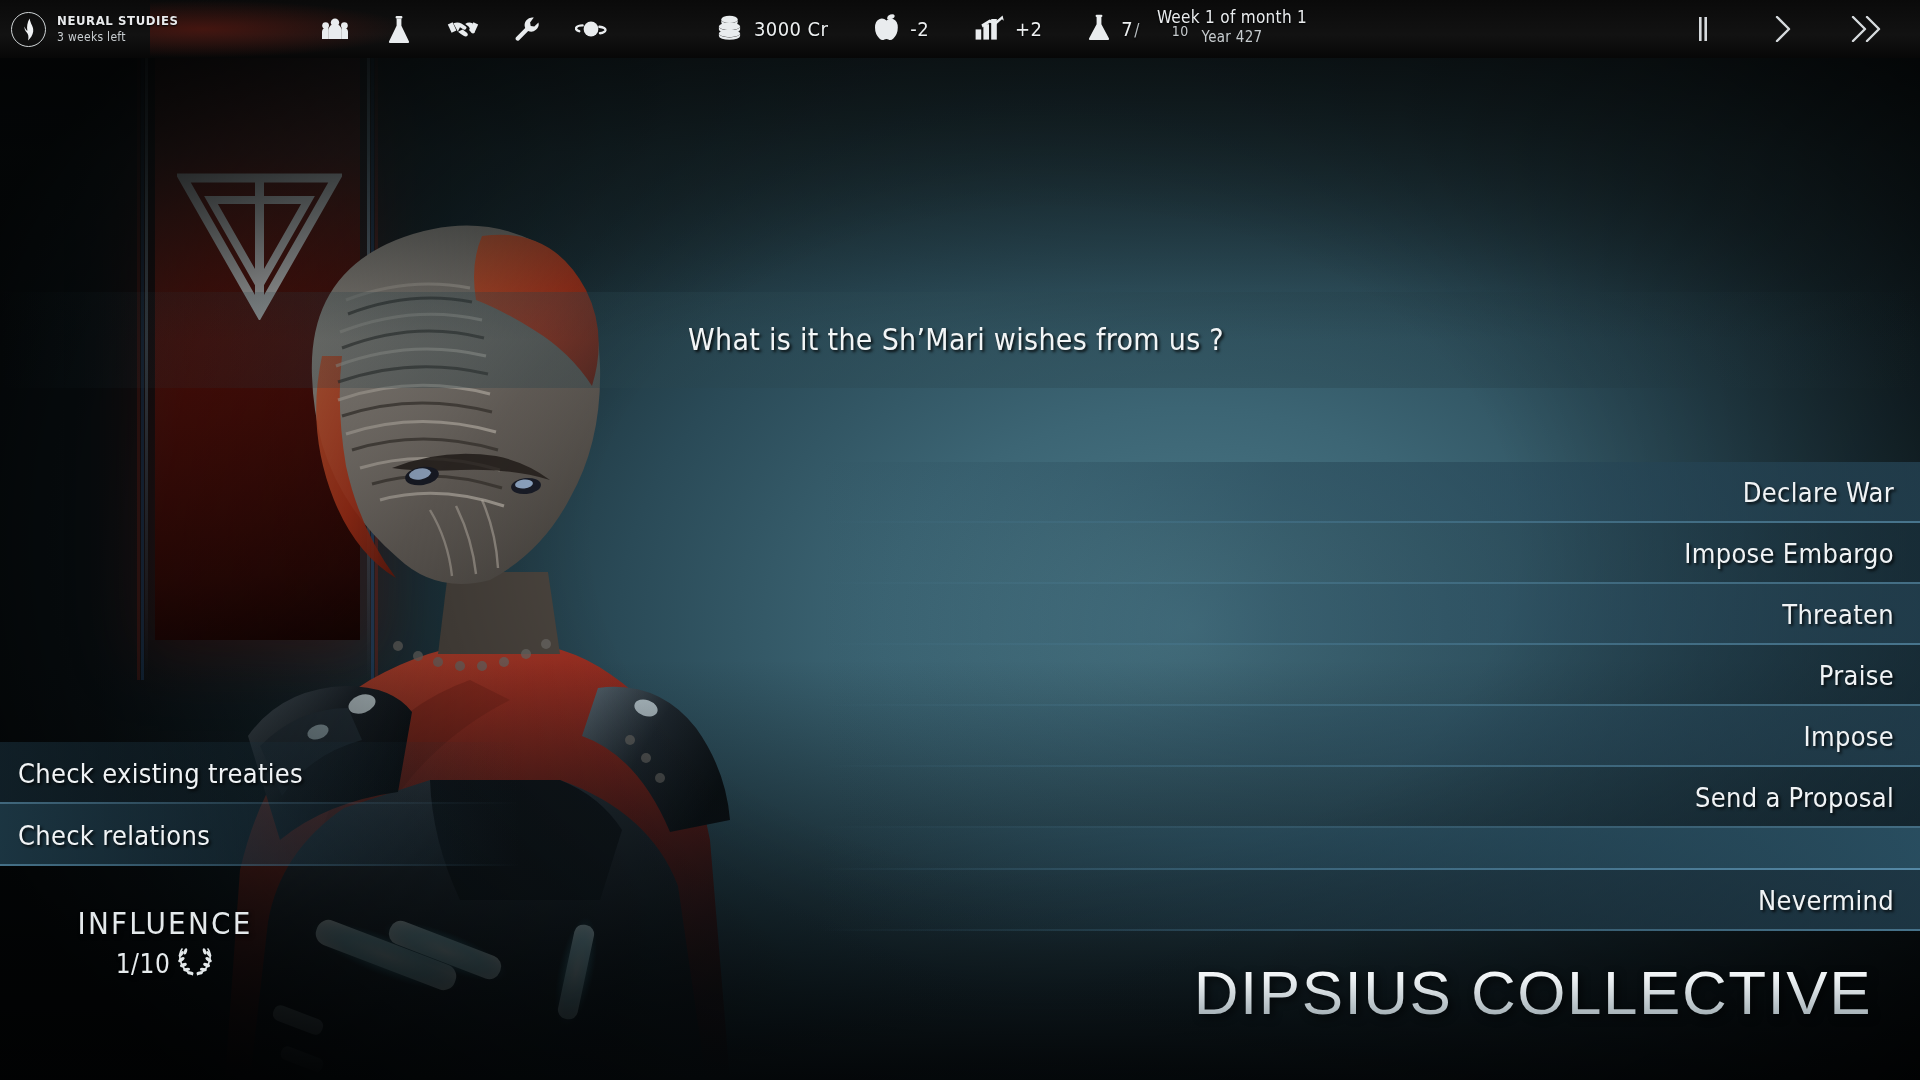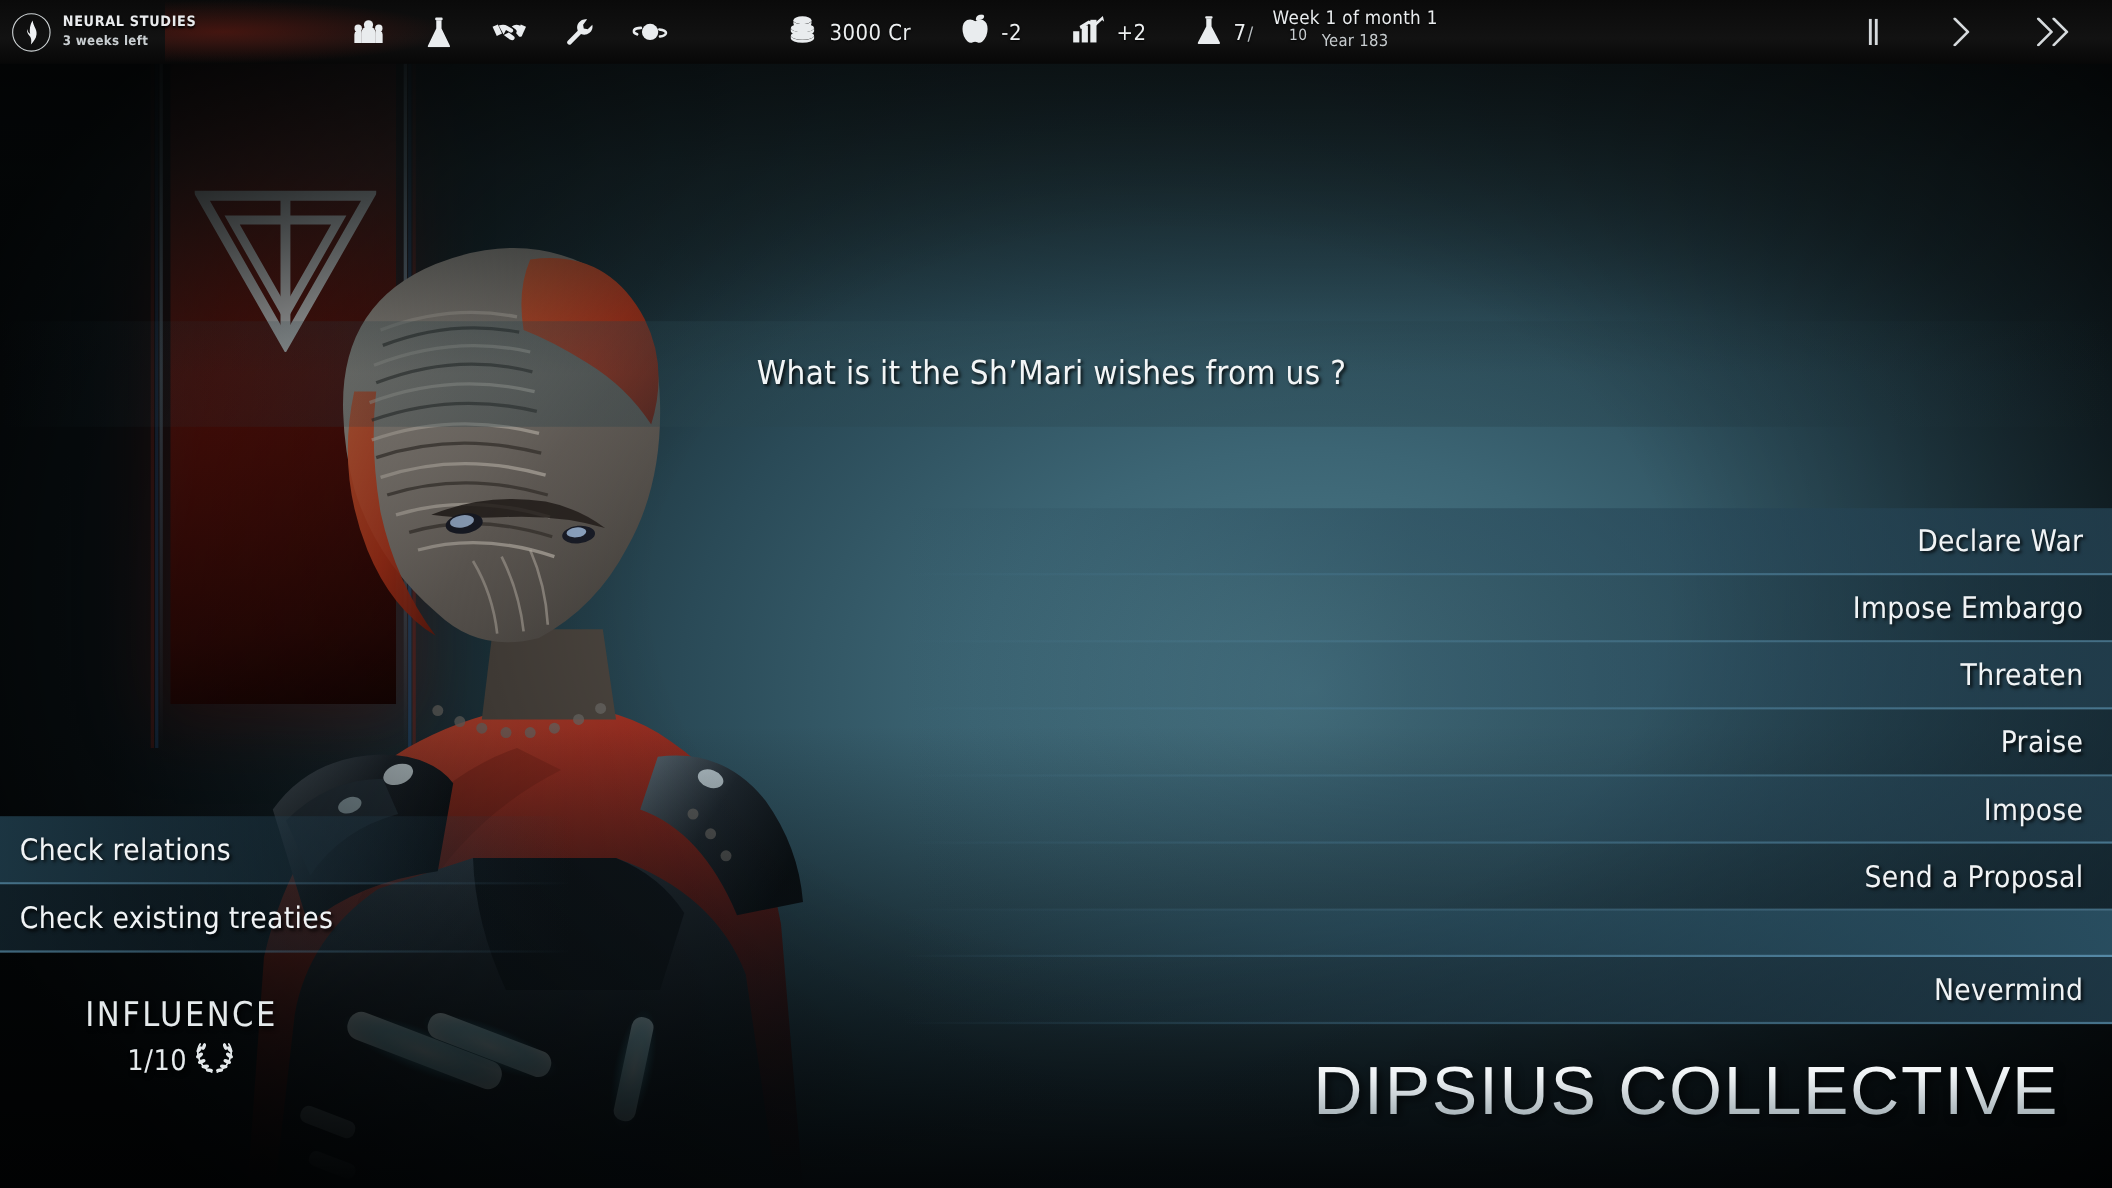--- a/index.html
+++ b/index.html
@@ -70,21 +70,21 @@
     border:1.5px solid #cfd4d6; display:flex; align-items:center; justify-content:center;
   }
   .research-texts { line-height:1.25; }
   .research-title {
     font-family:"DejaVu Sans Condensed","Liberation Sans Narrow","Liberation Sans",sans-serif;
     font-size:13px; font-weight:700; letter-spacing:.6px; color:#e8eaec;
     text-shadow:0 1px 2px #000;
   }
   .research-sub {
     font-family:"DejaVu Sans Condensed","Liberation Sans Narrow","Liberation Sans",sans-serif;
-    font-size:12px; color:#c9ced1; letter-spacing:.3px;font-weight:bold;
+    font-size:12px; color:#c9ced1; letter-spacing:.3px;
   }
 
   .nav-icons { display:flex; align-items:center; gap:30px; margin-left:118px; position:relative; z-index:2;}
   .nav-icons .ic { width:34px; height:34px; display:flex; align-items:center; justify-content:center; cursor:pointer; }
 
   .res-group { display:flex; align-items:center; margin-left:108px; gap:0; position:relative; z-index:2;}
   .res-item { display:flex; align-items:center; gap:11px; margin-right:46px; }
   .res-item:last-child { margin-right:0; }
   .res-val {
     font-family:"DejaVu Sans Condensed","Liberation Sans Narrow","Liberation Sans",sans-serif;
@@ -437,21 +437,21 @@
           </svg>
         </span>
         <span class="res-val">
           <span>7</span><span class="slash">/</span><span class="small">10</span>
         </span>
       </div>
     </div>
 
     <div class="date-block">
       <div class="date-main">Week 1 of month 1</div>
-      <div class="date-sub">Year 183</div>
+      <div class="date-sub">Year 427</div>
     </div>
 
     <div class="speed-block">
       <div class="speed-btn">
         <svg width="14" height="24" viewBox="0 0 14 24">
             <rect x="3" y="0" width="2.6" height="24" fill="#d6dadd"></rect>
             <rect x="8.4" y="0" width="2.6" height="24" fill="#d6dadd"></rect>
           </svg>
       </div>
       <div class="speed-btn">
@@ -507,29 +507,29 @@
         <div class="edge"></div>
     </div>
     <div class="rm-row">
       <div class="fill"></div>
         <div class="edge"></div>
       <span class="lbl">Nevermind</span>
     </div>
   </div>
 
   <div class="left-menu">
+    <div class="lm-row alt">
+      <div class="fill"></div>
+        <div class="edge"></div>
+      <span class="lbl">Check existing treaties</span>
+    </div>
     <div class="lm-row">
       <div class="fill"></div>
         <div class="edge"></div>
       <span class="lbl">Check relations</span>
-    </div>
-    <div class="lm-row alt">
-      <div class="fill"></div>
-        <div class="edge"></div>
-      <span class="lbl">Check existing treaties</span>
     </div>
   </div>
 
   <div class="influence">
     <div class="inf-title">INFLUENCE</div>
     <div class="inf-row">
       <span class="inf-val">1/10</span>
       <span>
         <svg width="38" height="30" viewBox="0 0 38 30">
           <g stroke="#e3e8ea" stroke-width="1.6" fill="none" stroke-linecap="round">

